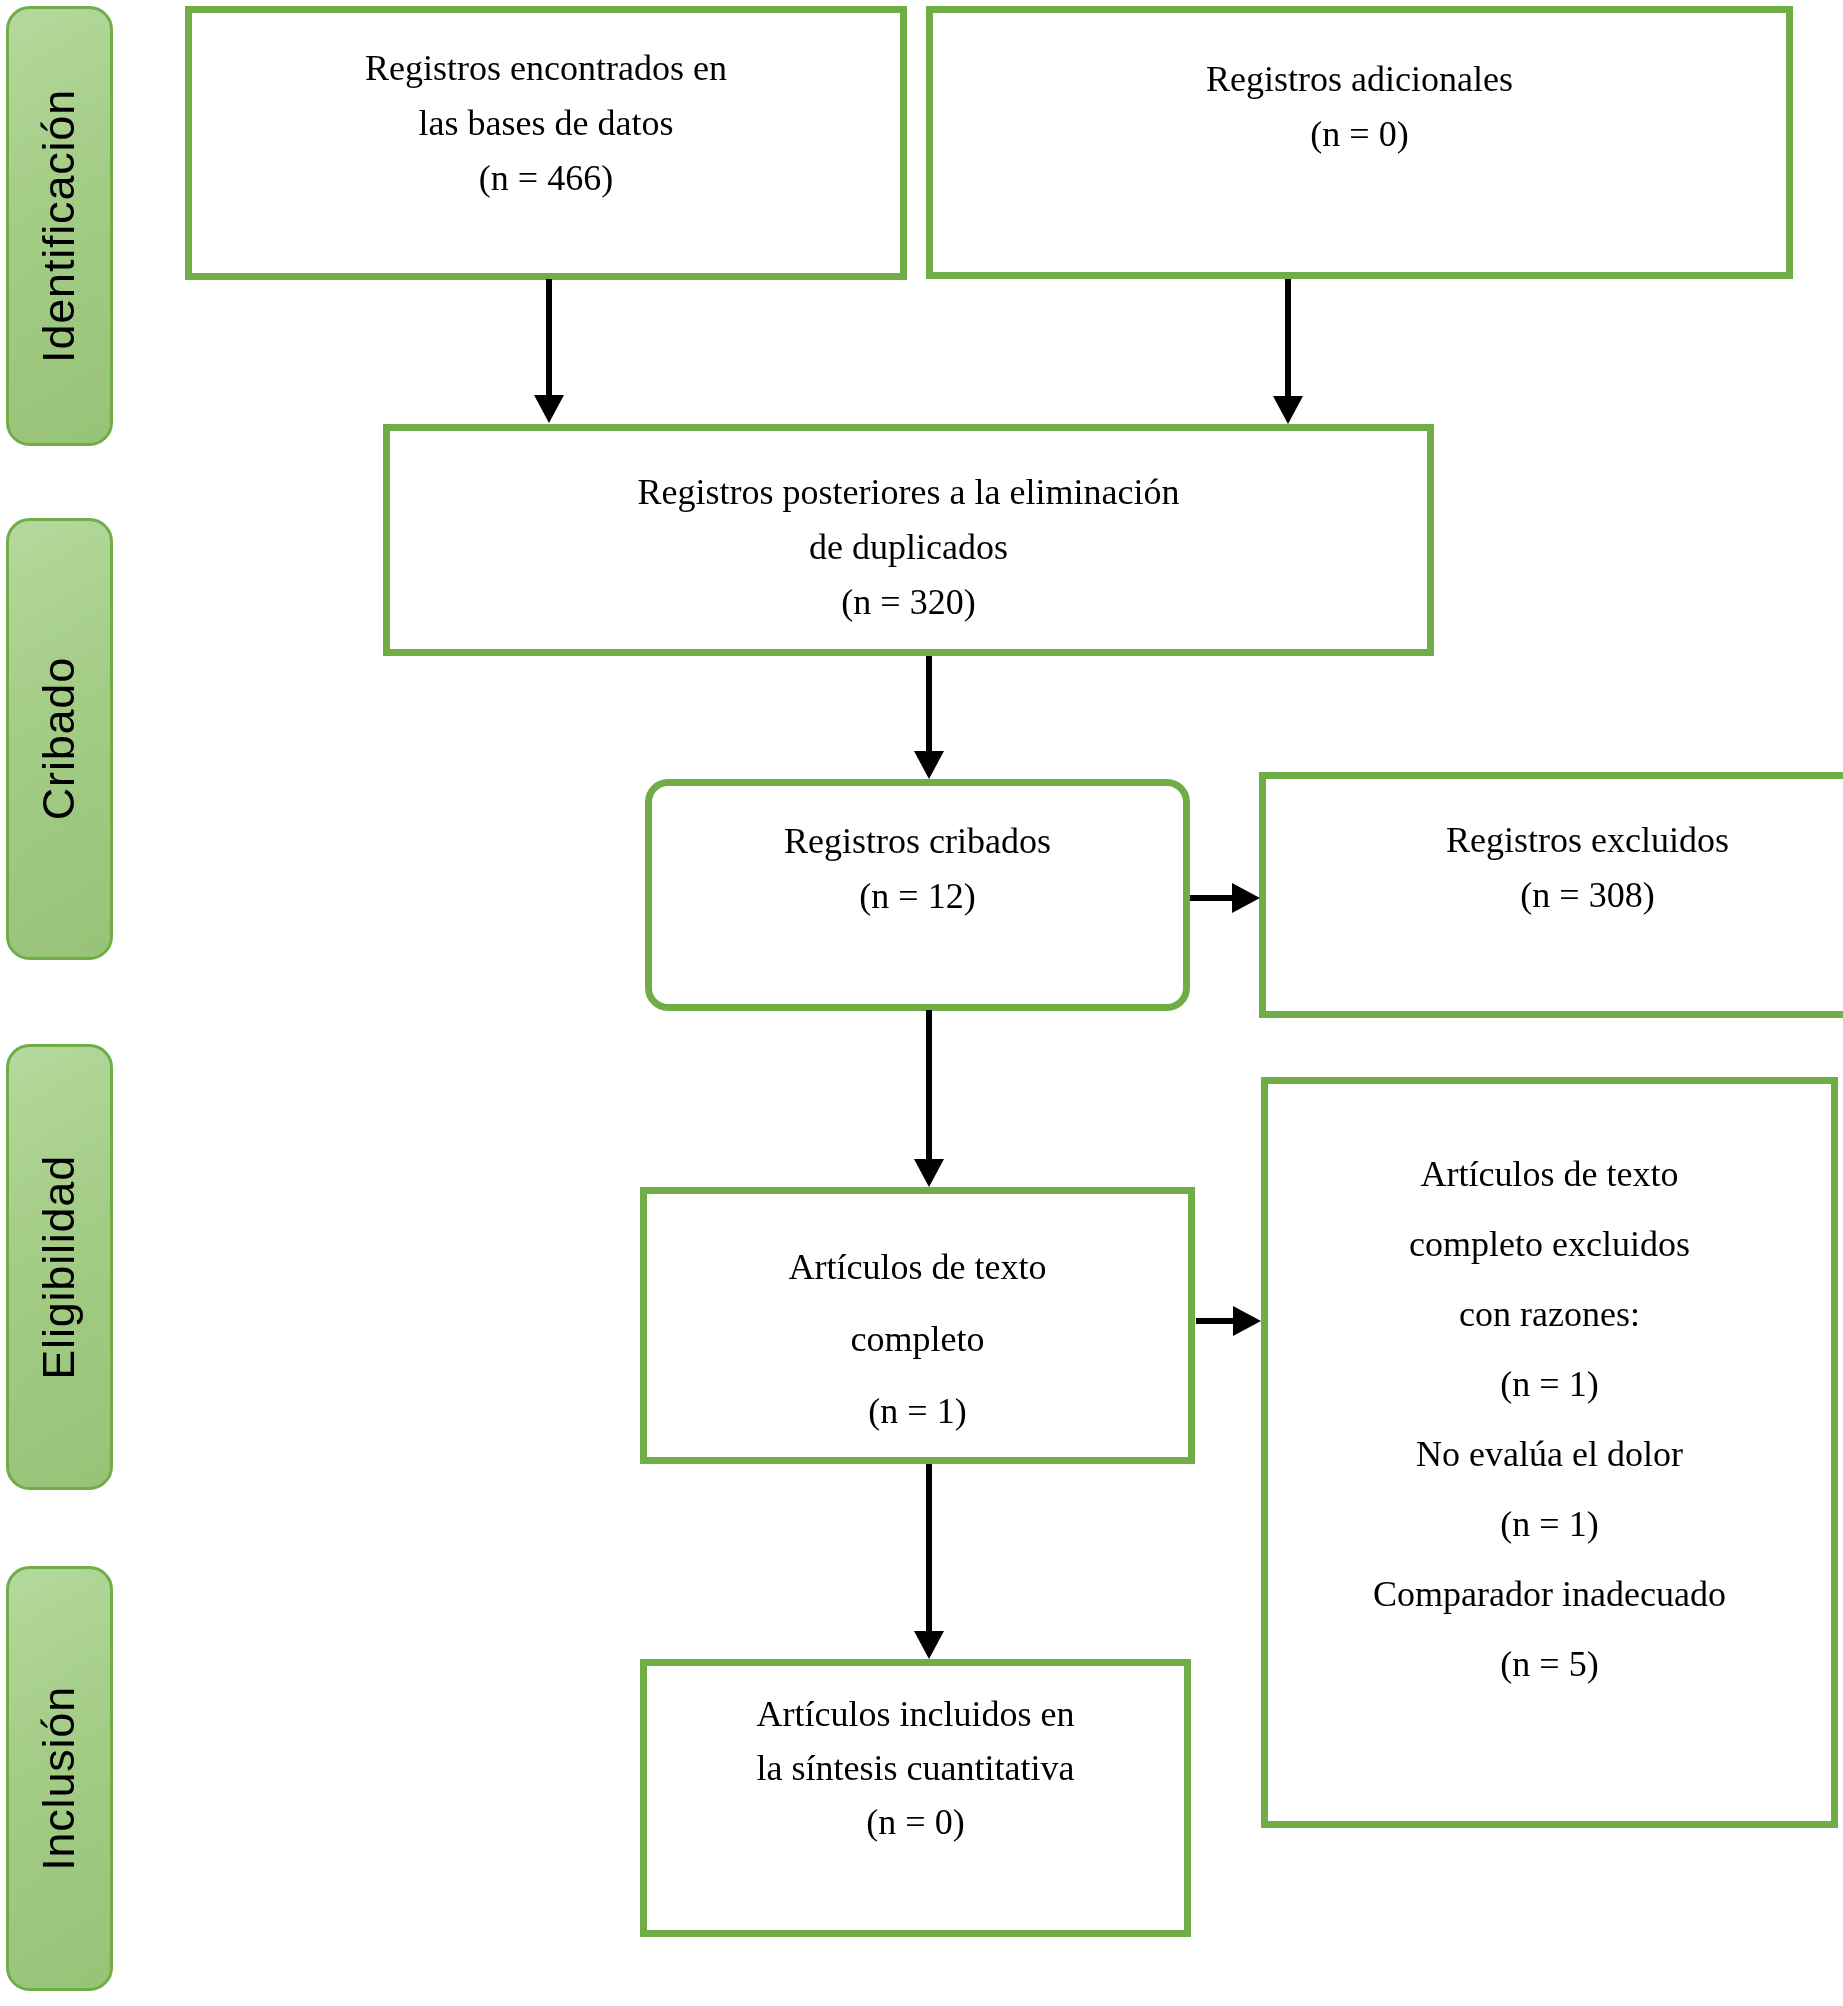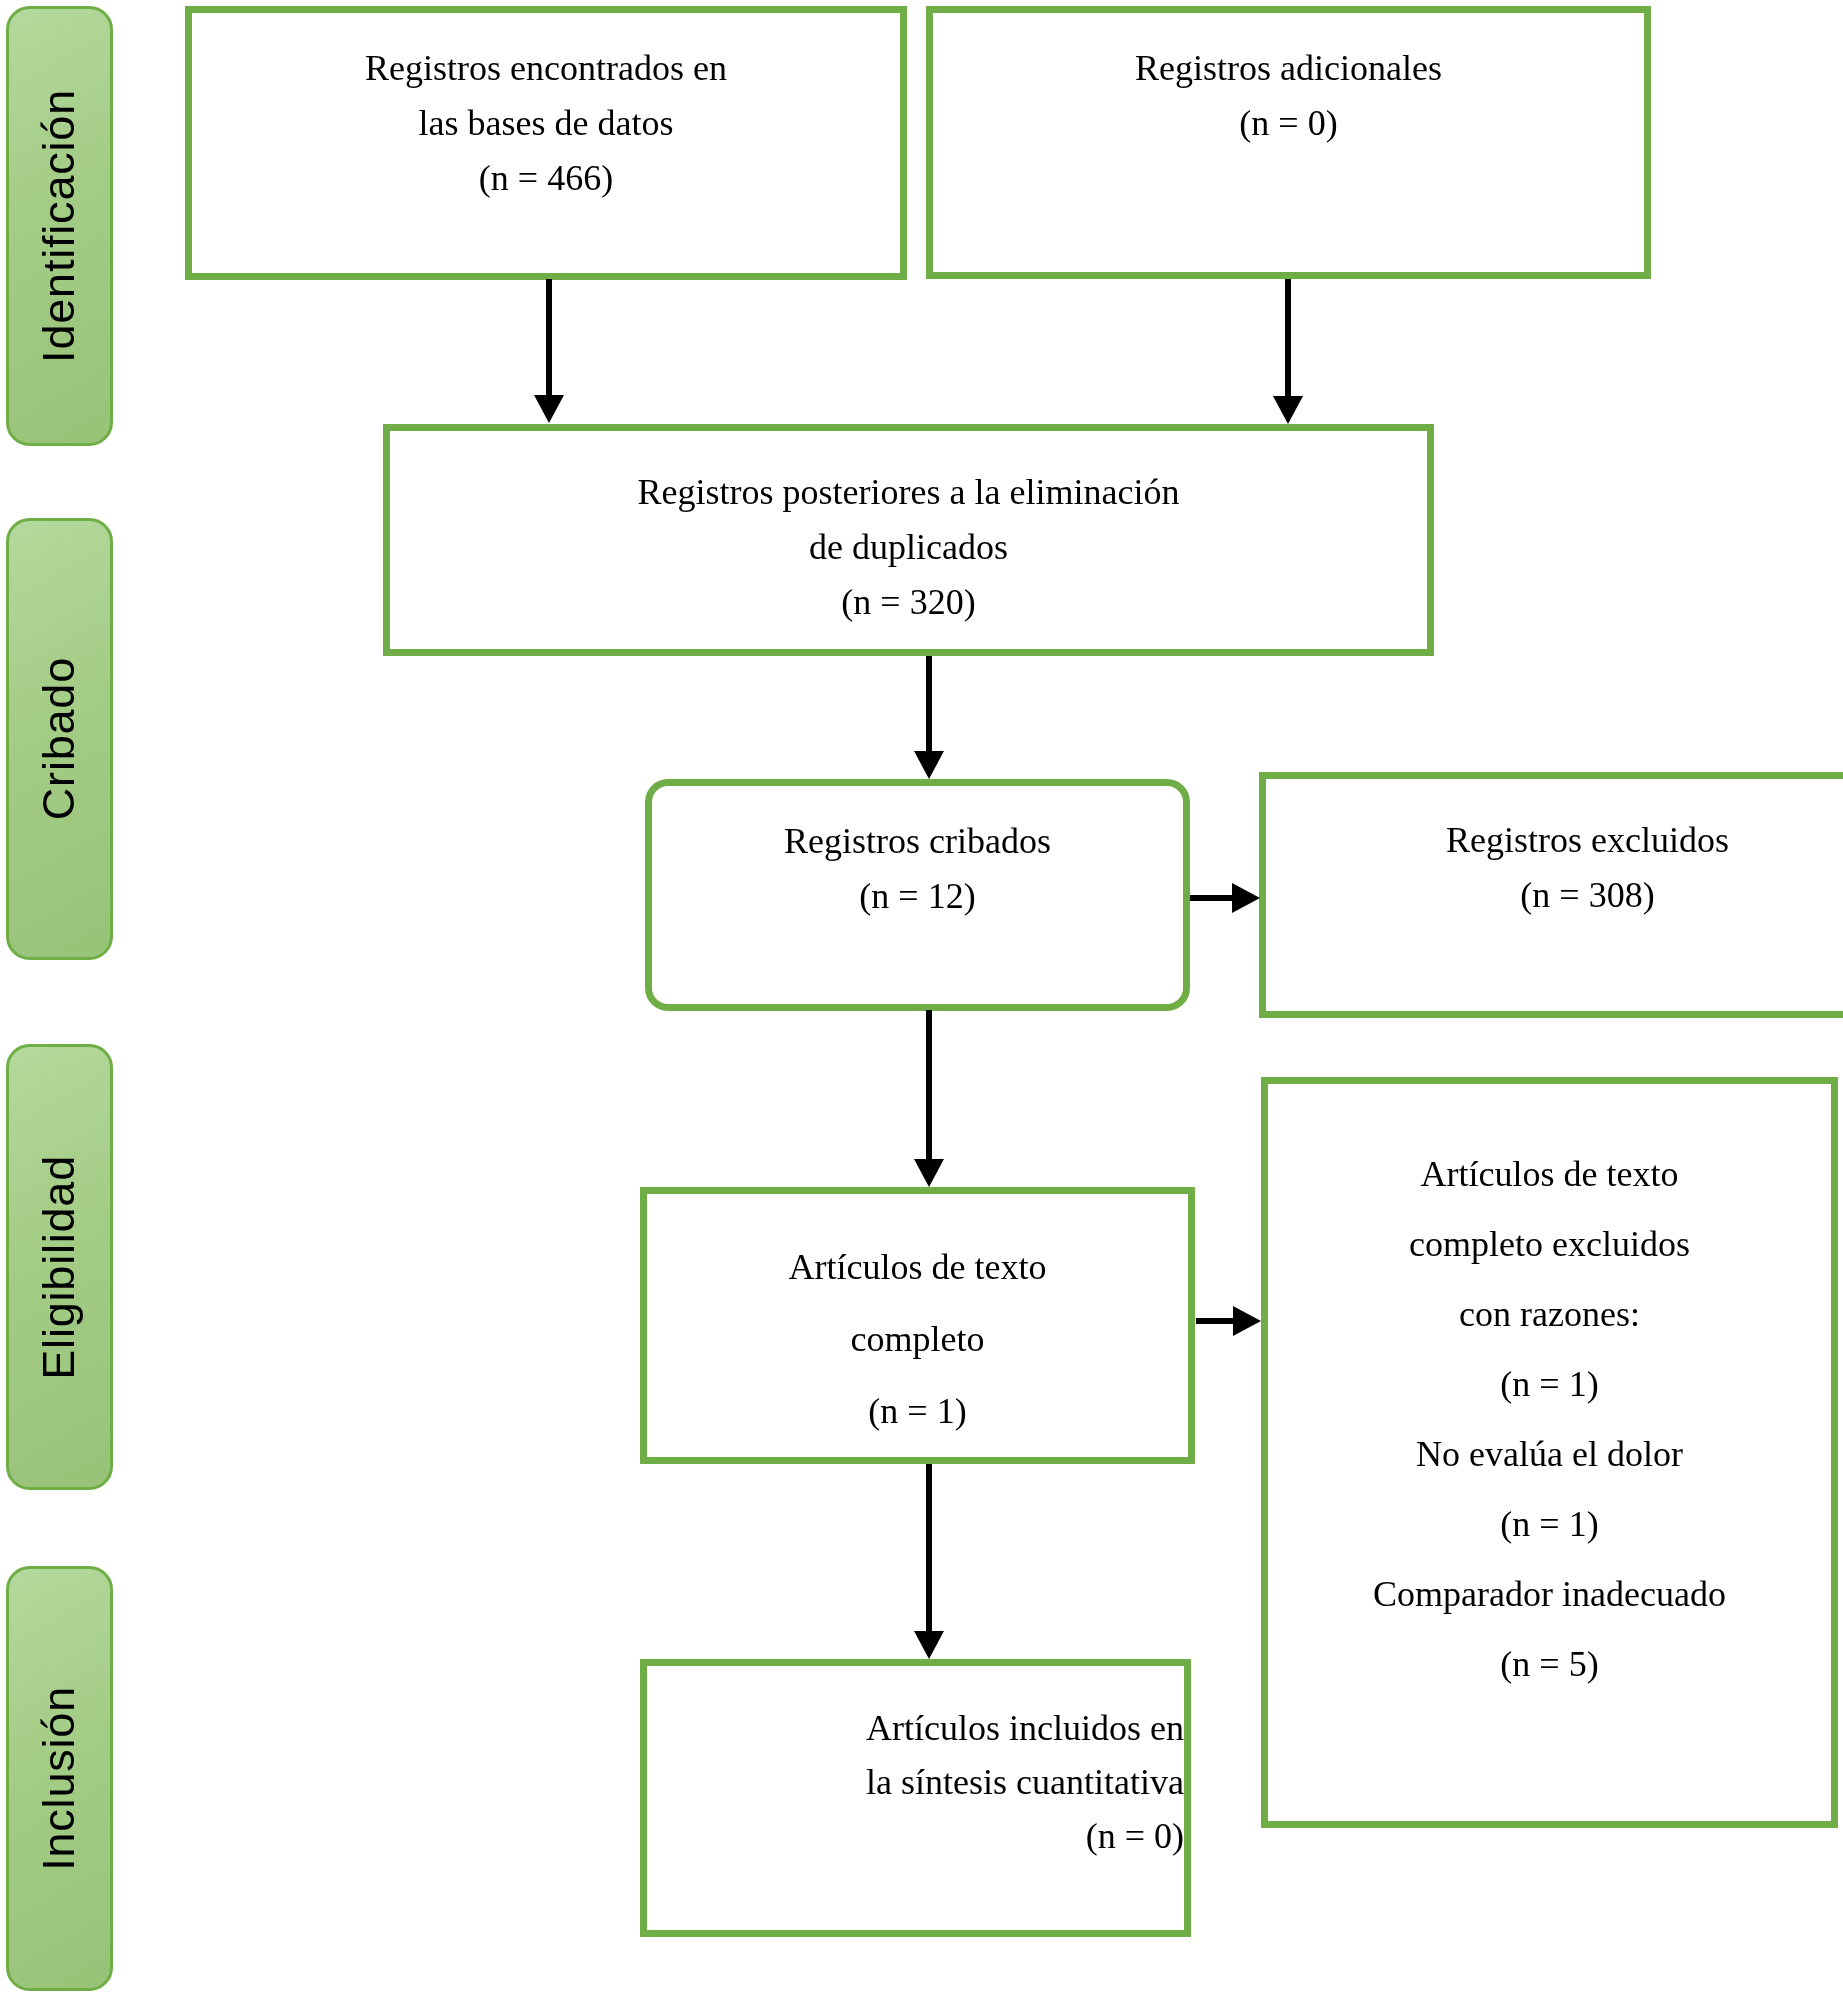--- a/index.html
+++ b/index.html
@@ -43,27 +43,27 @@
     position: absolute;
     box-sizing: border-box;
     background: #ffffff;
     border: 7.6px solid #6fad47;
     text-align: center;
     font-size: 36px;
   }
   .fbox p { margin: 0; font-family: Liberation Serif, serif; }
 
   .box-found        { left: 185px;  top: 5.9px;    width: 722px;  height: 274px; padding-top: 28px; line-height: 55px; }
-  .box-additional   { left: 926px; top: 5.9px;    width: 725px;  height: 273px; padding-top: 28px; line-height: 55px; }
+  .box-additional   { left: 926px; top: 5.9px;    width: 867px;  height: 273px; padding-top: 39px; line-height: 55px; }
   .box-dedup        { left: 383px;  top: 424px;  width: 1051px; height: 232px; padding-top: 34px; line-height: 55px; }
   .box-screened     { left: 645px;  top: 779px;  width: 545px;  height: 232px; padding-top: 28px; line-height: 55px; border-radius: 23px; }
   .box-excluded     { left: 1259px; top: 772px;  width: 657px;  height: 246px; padding-top: 34px; line-height: 55px; }
   .box-fulltext     { left: 640px;  top: 1187px; width: 555px;  height: 277px; padding-top: 37px; line-height: 72px; }
   .box-ft-excluded  { left: 1261px; top: 1077px; width: 577px;  height: 751px; padding-top: 55px; line-height: 70px; }
-  .box-included     { left: 640px;  top: 1659px; width: 551px;  height: 278px; padding-top: 35px; line-height: 54px; text-align: right; }
+  .box-included     { left: 640px;  top: 1659px; width: 551px;  height: 278px; padding-top: 21px; line-height: 54px; }
 
   
   .arrow-v { position: absolute; width: 30px; }
   .arrow-v .stem { position: absolute; left: 11.7px; top: 0; bottom: 25px; width: 6.7px; background: #000; }
   .arrow-v .head {
     position: absolute; left: 0; bottom: 0; width: 0; height: 0;
     border-left: 15px solid transparent;
     border-right: 15px solid transparent;
     border-top: 28.5px solid #000;
   }

